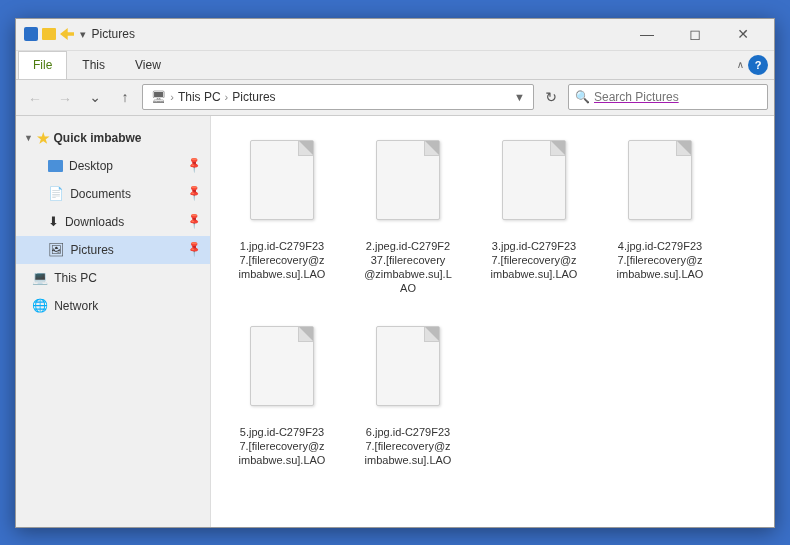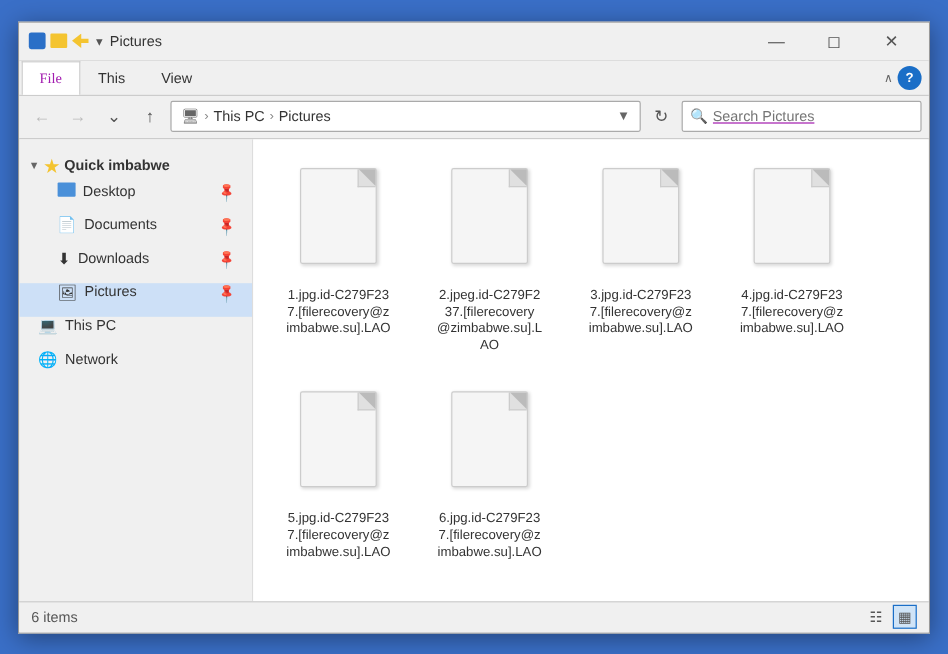--- a/index.html
+++ b/index.html
@@ -76,23 +76,22 @@
       cursor: pointer;
       display: flex;
       align-items: center;
       border: 1px solid transparent;
       border-bottom: none;
       color: #333;
     }
     .ribbon-tab.active {
       background: #fff;
       border-color: #ccc;
-      color: #a21caf;
+      color: #4d7c0f;
       font-weight: 500;
-      font-family: Liberation Serif, serif;
     }
     .ribbon-help {
       margin-left: auto;
       display: flex;
       align-items: center;
       gap: 4px;
       padding-right: 6px;
     }
     .chevron-down {
       font-size: 10px;
@@ -194,20 +193,21 @@
     .sidebar {
       width: 195px;
       background: #f0f0f0;
       border-right: 1px solid #ddd;
       overflow-y: auto;
       padding: 8px 0;
       flex-shrink: 0;
     }
     .sidebar-item {
       display: flex;
+      align-items: center;
       height: 28px;
       padding: 0 8px 0 16px;
       cursor: pointer;
       font-size: 12px;
       color: #333;
       gap: 6px;
       user-select: none;
     }
     .sidebar-item.active { background: #cde0f7; }
     .sidebar-item.indent1 { padding-left: 32px; }
@@ -493,21 +493,14 @@
             <div class="file-page"></div>
           </div>
           <div class="file-label">6.jpg.id-C279F23<br>7.[filerecovery@z<br>imbabwe.su].LAO</div>
         </div>
 
       </div>
     </div>
 
   </div>
 
-  <div class="status-bar">
-    <span>6 items</span>
-    <div class="status-bar-right">
-      <button class="view-btn">☷</button>
-      <button class="view-btn active">▦</button>
-    </div>
-  </div>
 
 </div>
 
 </body></html>

